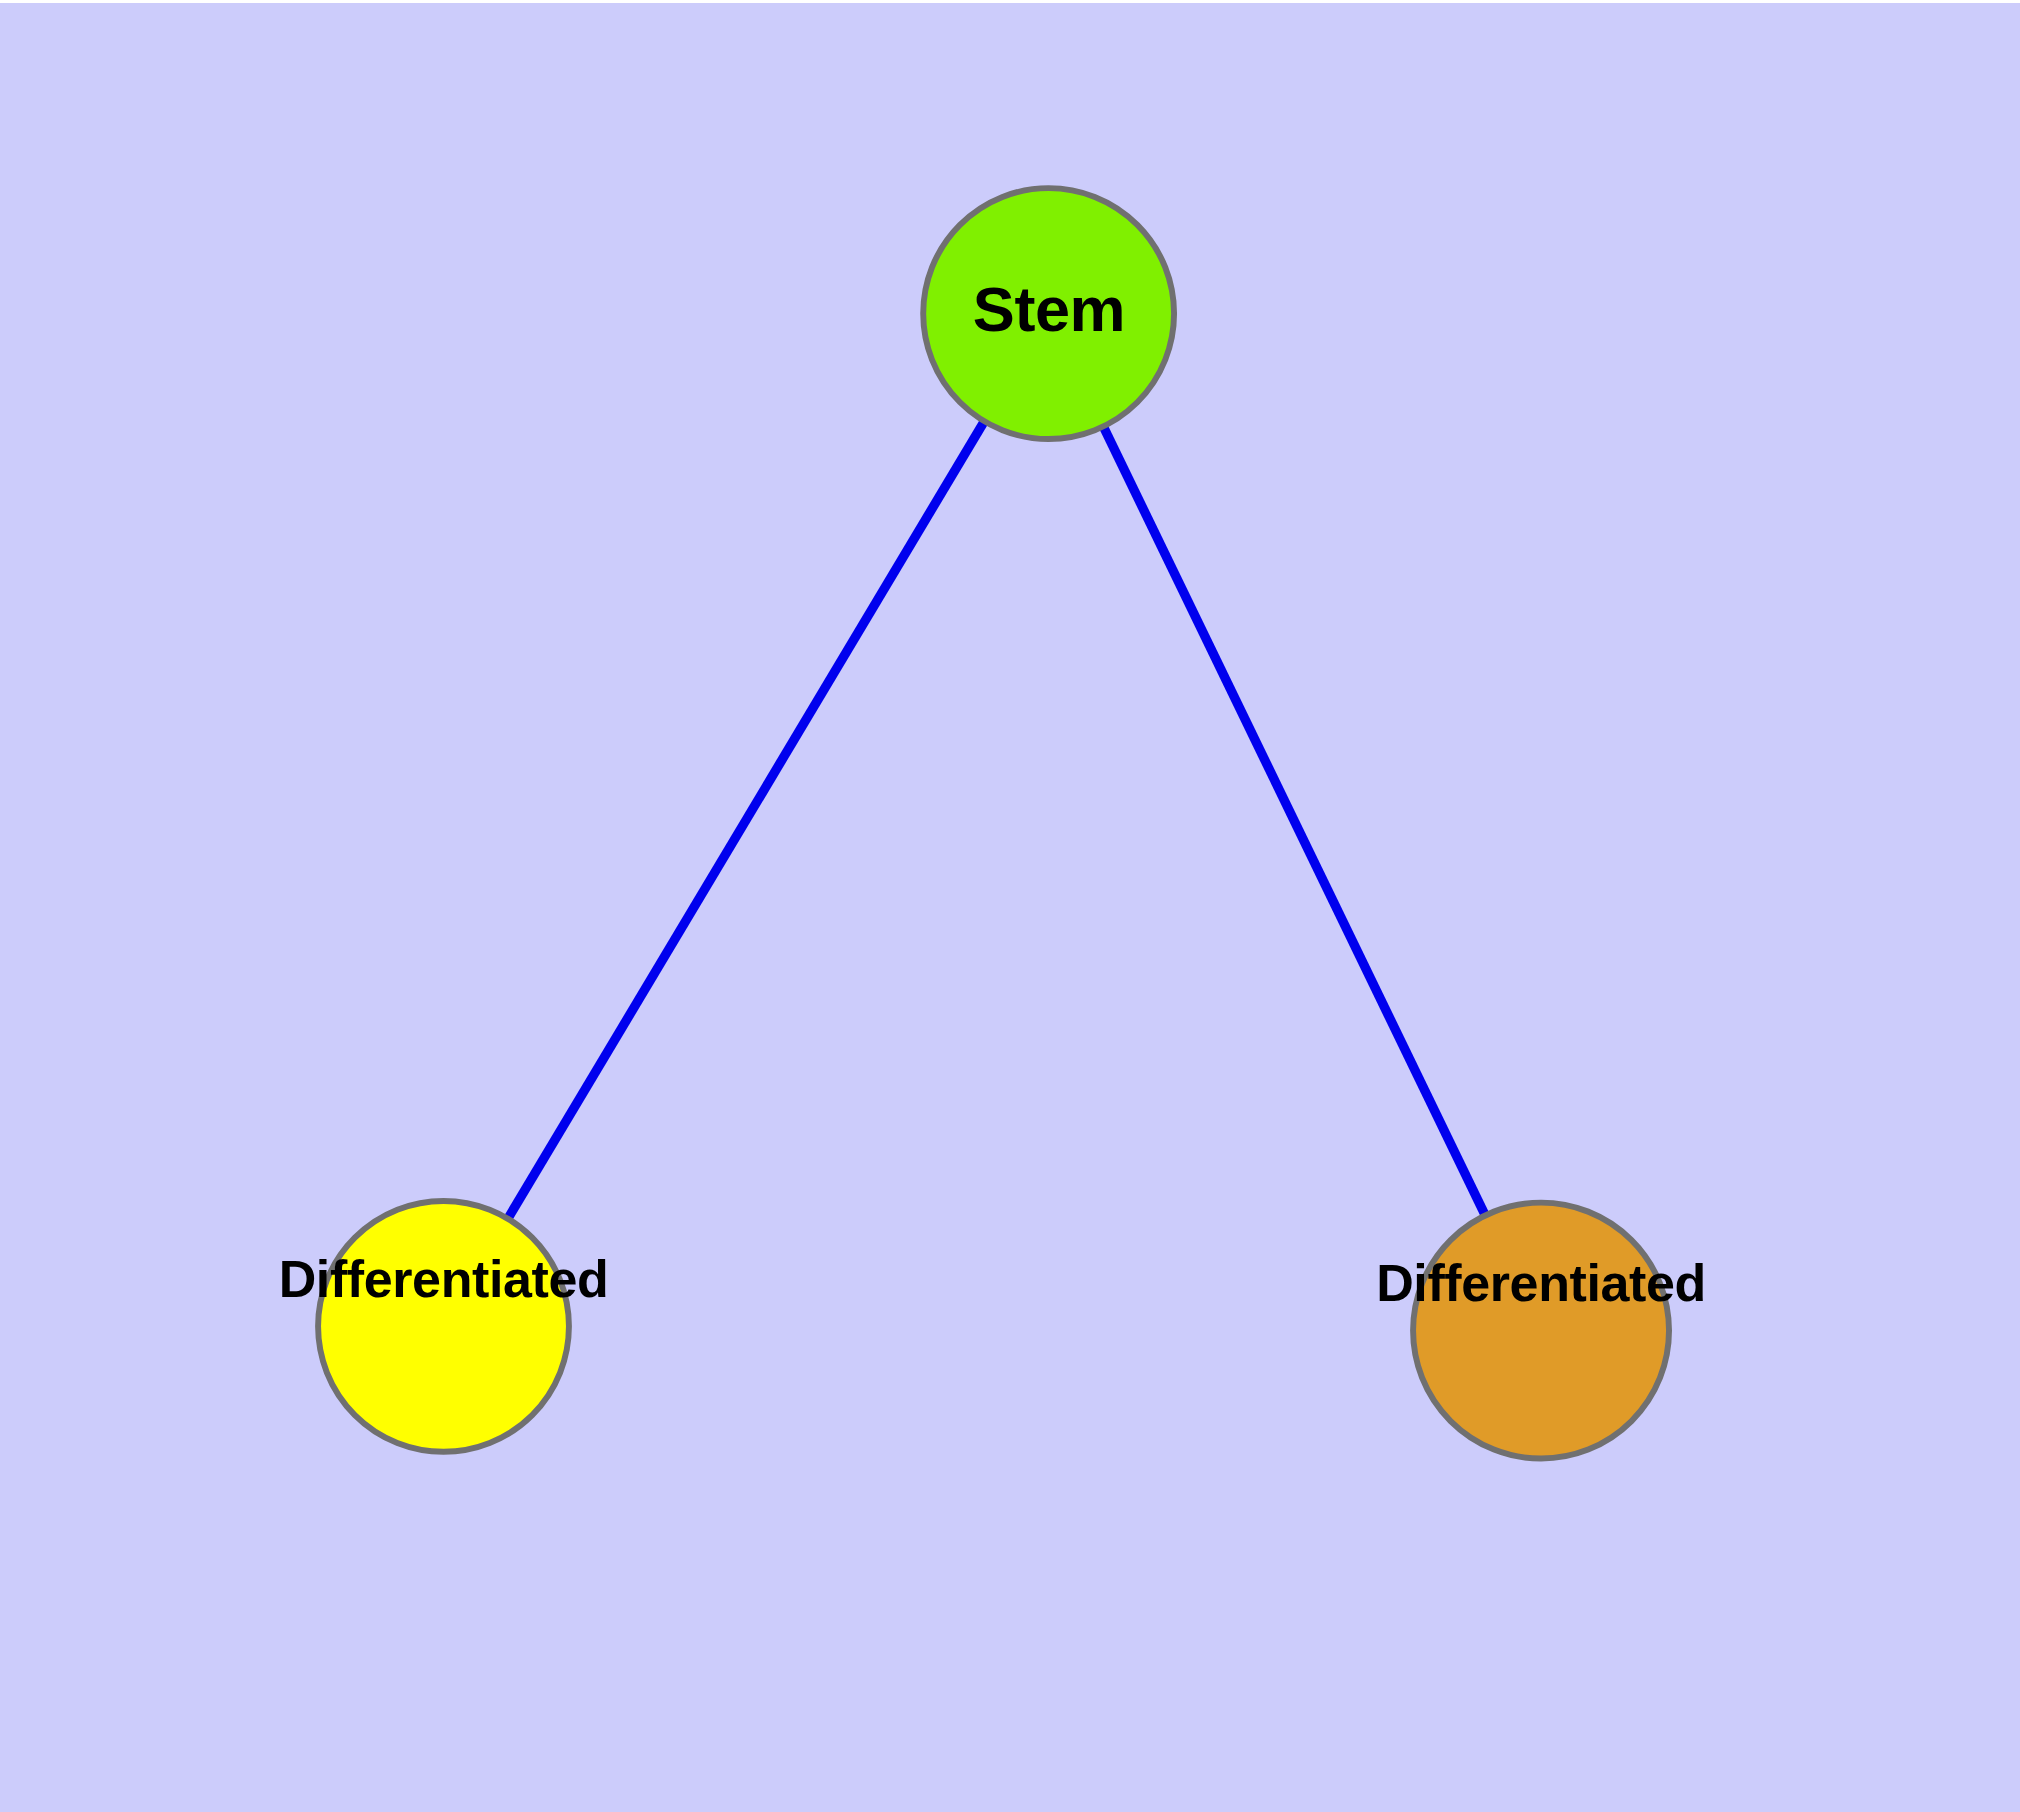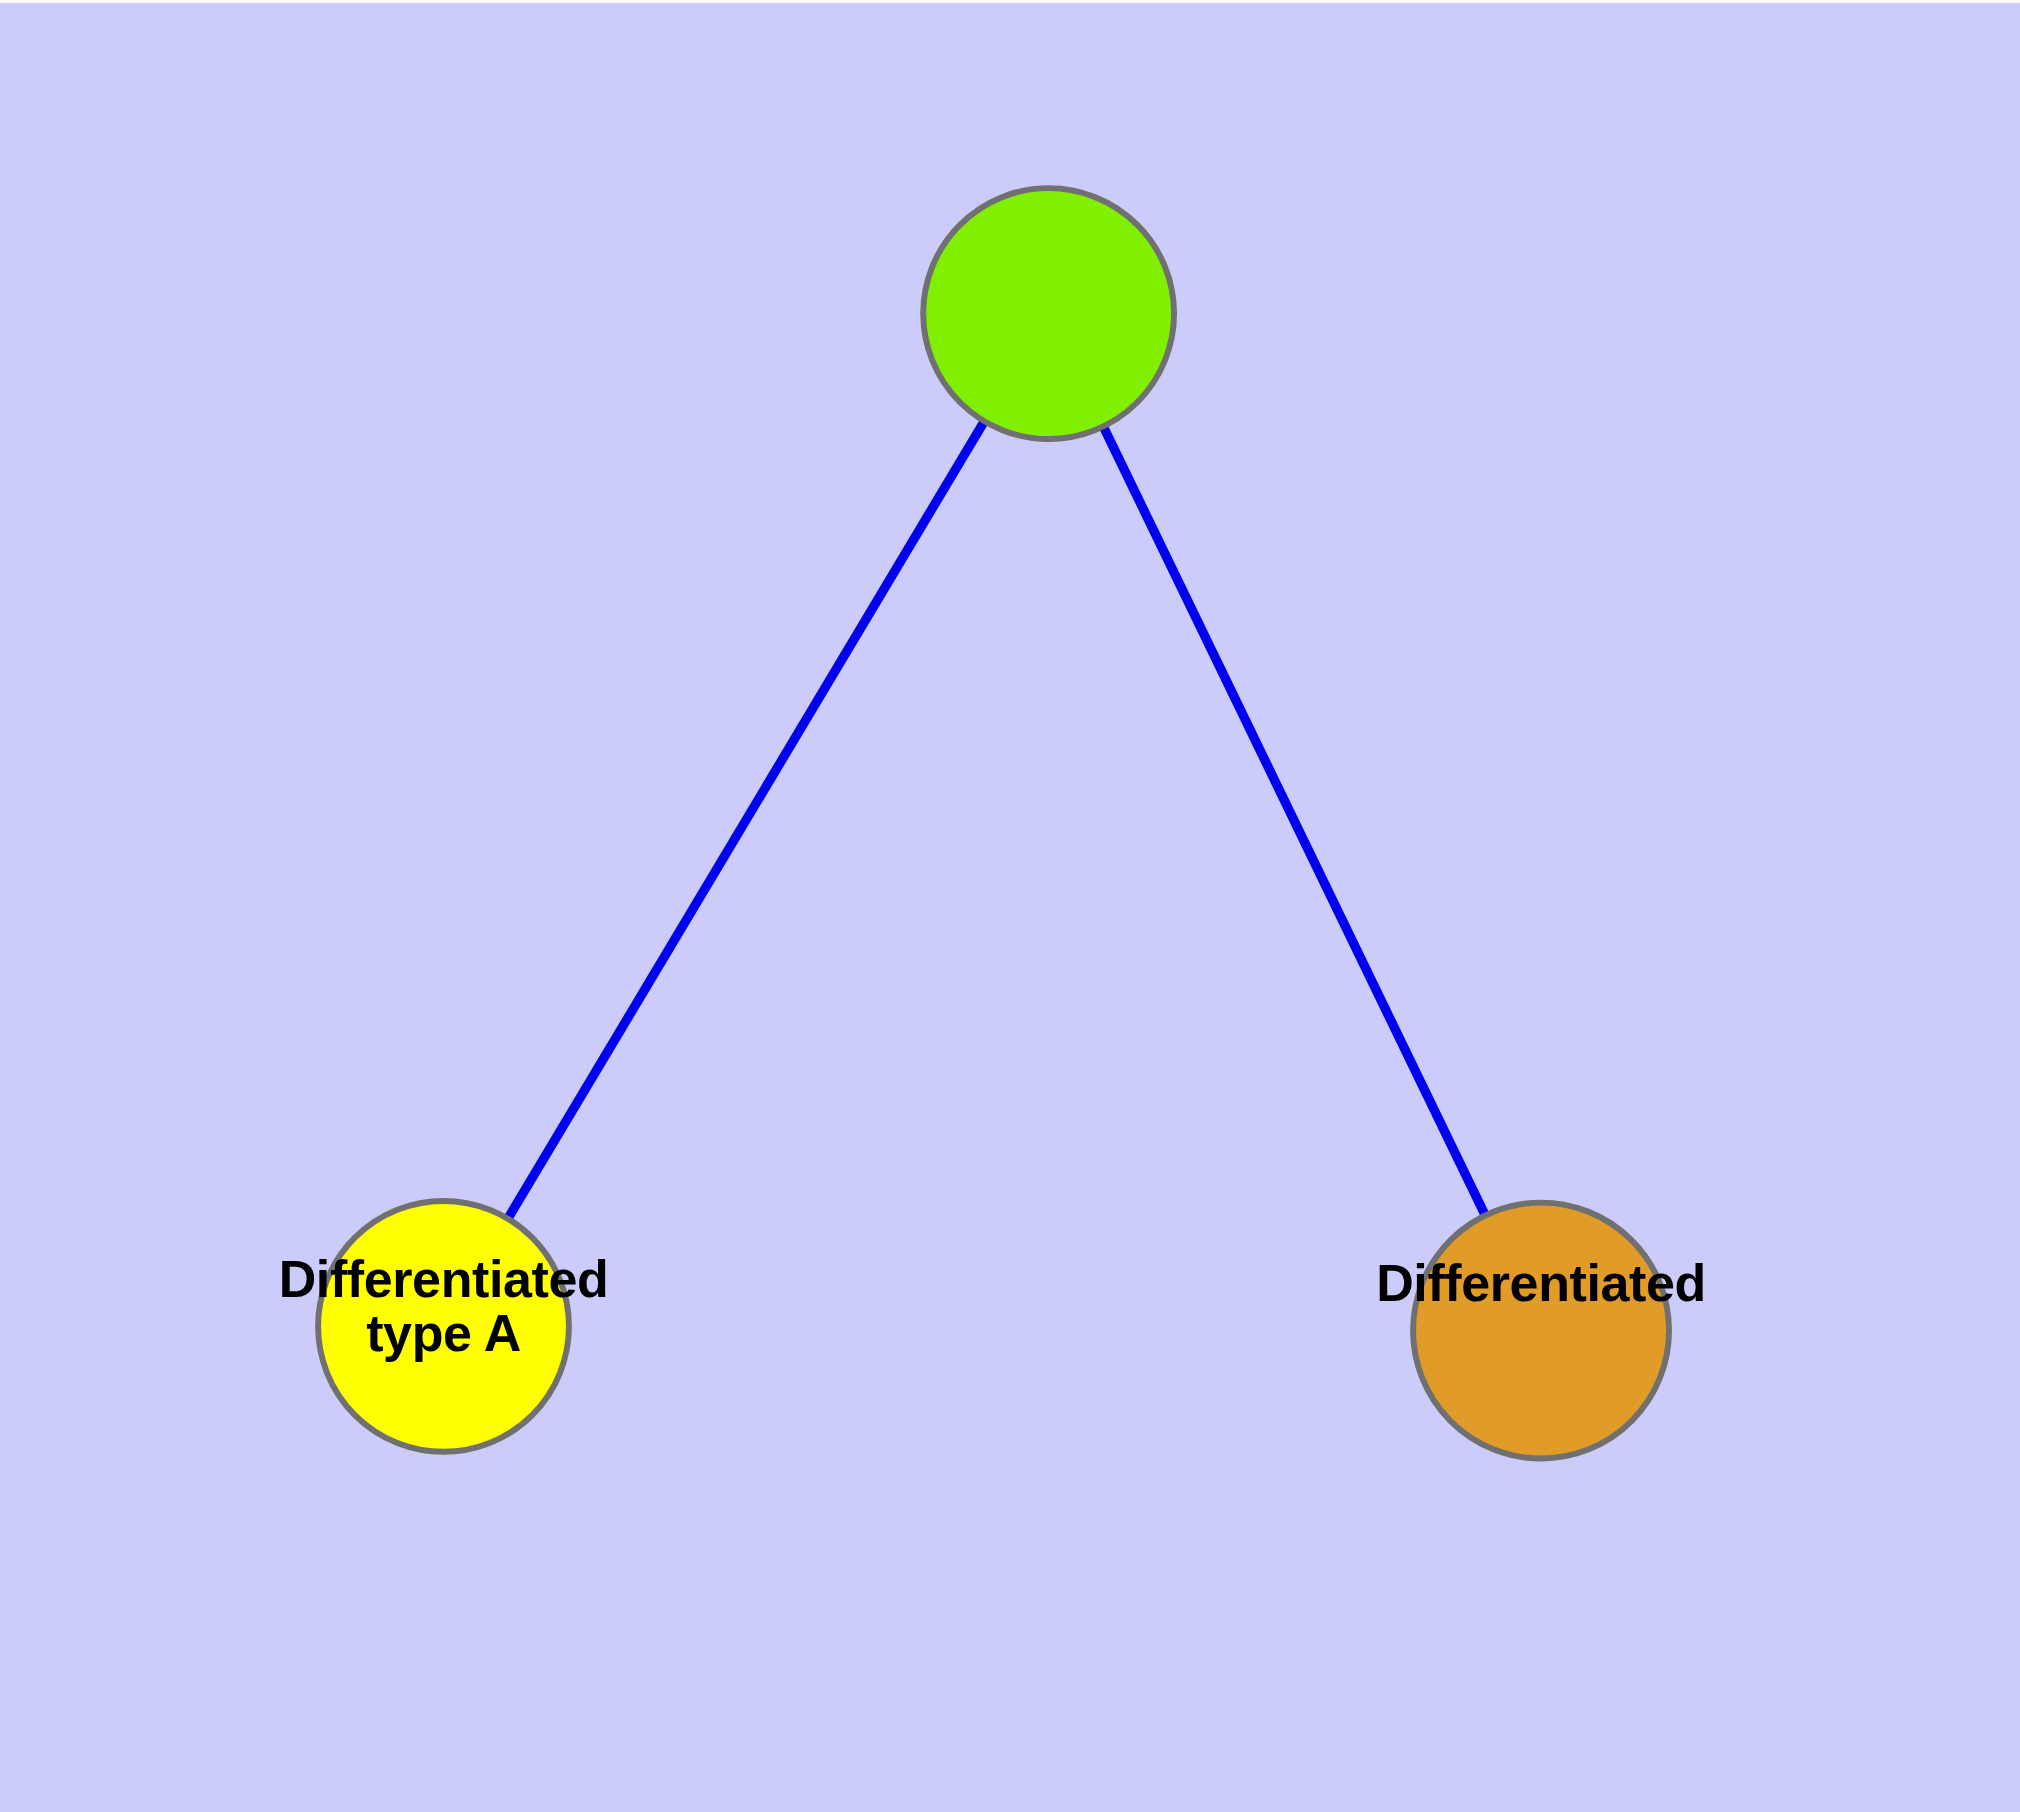--- a/index.html
+++ b/index.html
@@ -65,24 +65,26 @@
       <line x1="1237" y1="370" x2="523" y2="1565" stroke="#0000ee" stroke-width="11" stroke-linecap="butt"></line>
       <line x1="1237" y1="370" x2="1818" y2="1570" stroke="#0000ee" stroke-width="11" stroke-linecap="butt"></line>
     </g>
     <g>
       <circle cx="1237" cy="370" r="148" fill="#80f000" stroke="#707070" stroke-width="7"></circle>
       <circle cx="523" cy="1565" r="148" fill="#ffff00" stroke="#707070" stroke-width="7"></circle>
       <circle cx="1818" cy="1570" r="151" fill="#e09b28" stroke="#707070" stroke-width="7"></circle>
     </g>
   </svg>
 
+  <div class="node-label stem" style="left:625px; top:277px; width:848px;">
+    <span class="label-line">Stem</span>
+  </div>
 
   <div class="node-label leaf" style="left:19.5px; top:1252px; width:848px;">
     <span class="label-line">Differentiated</span>
-    <span class="label-line">type A</span>
   </div>
 
   <div class="node-label leaf" style="left:1117px; top:1256px; width:848px;">
     <span class="label-line">Differentiated</span>
   </div>
 
 </div>
 
 
 </body></html>

